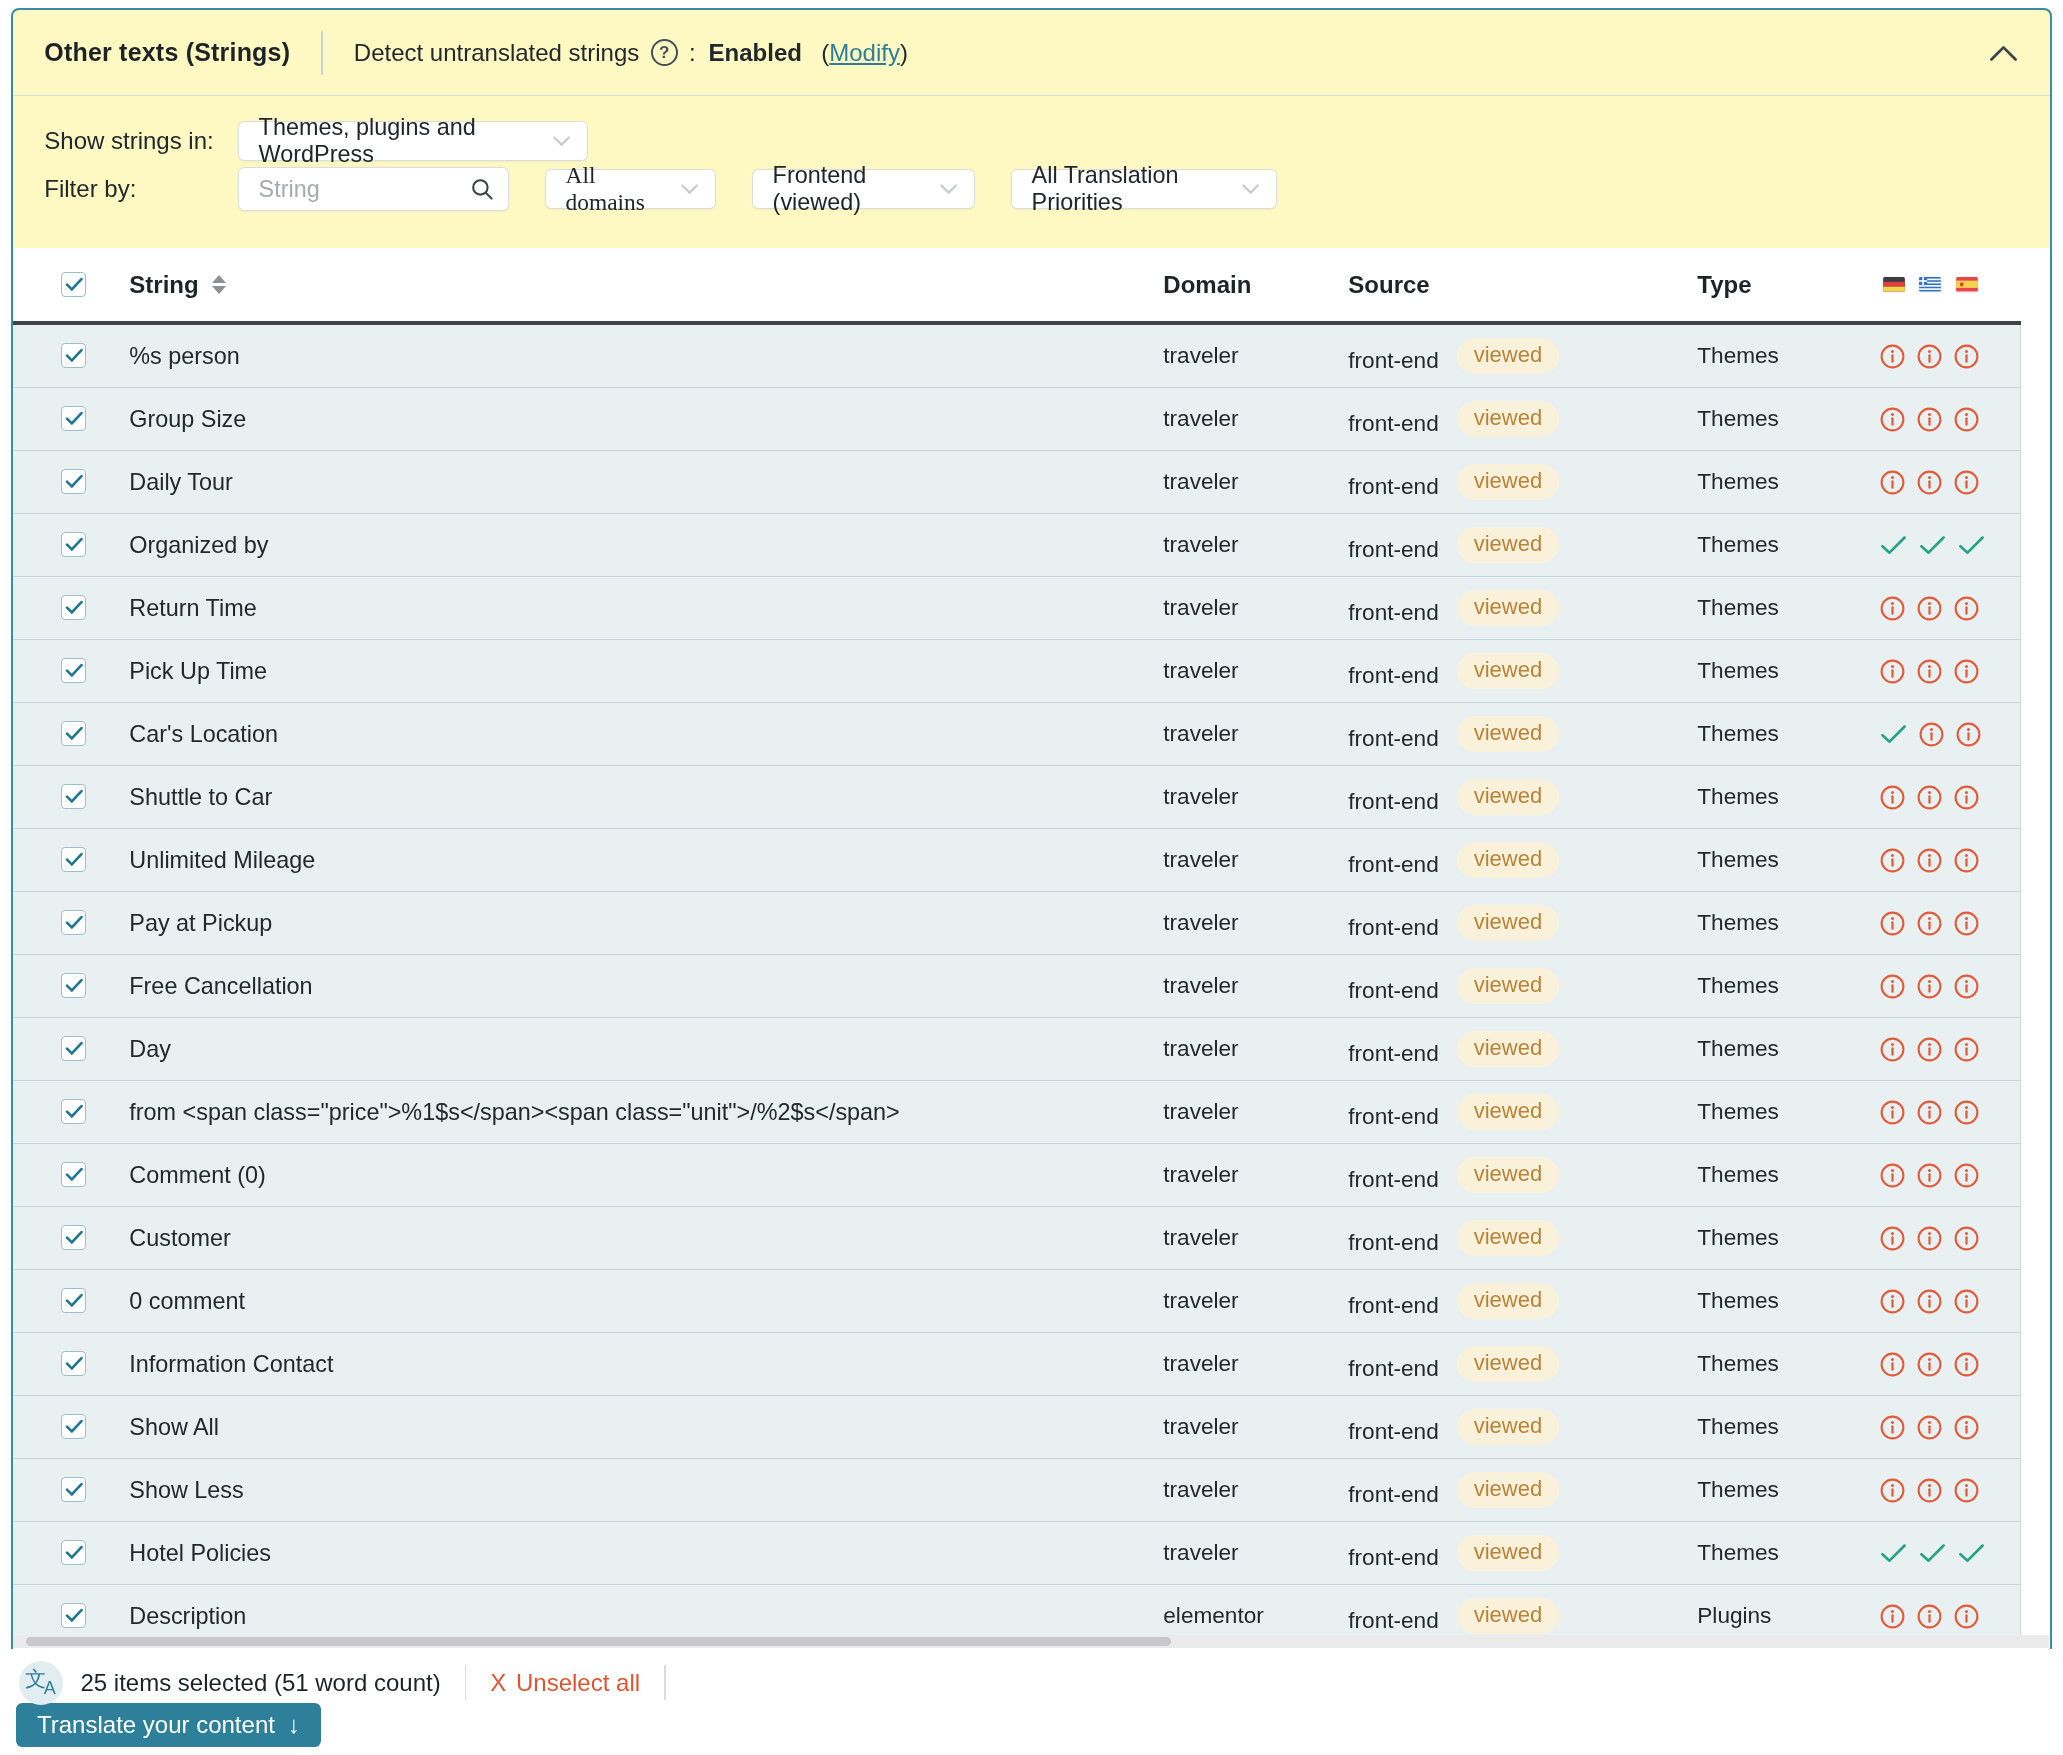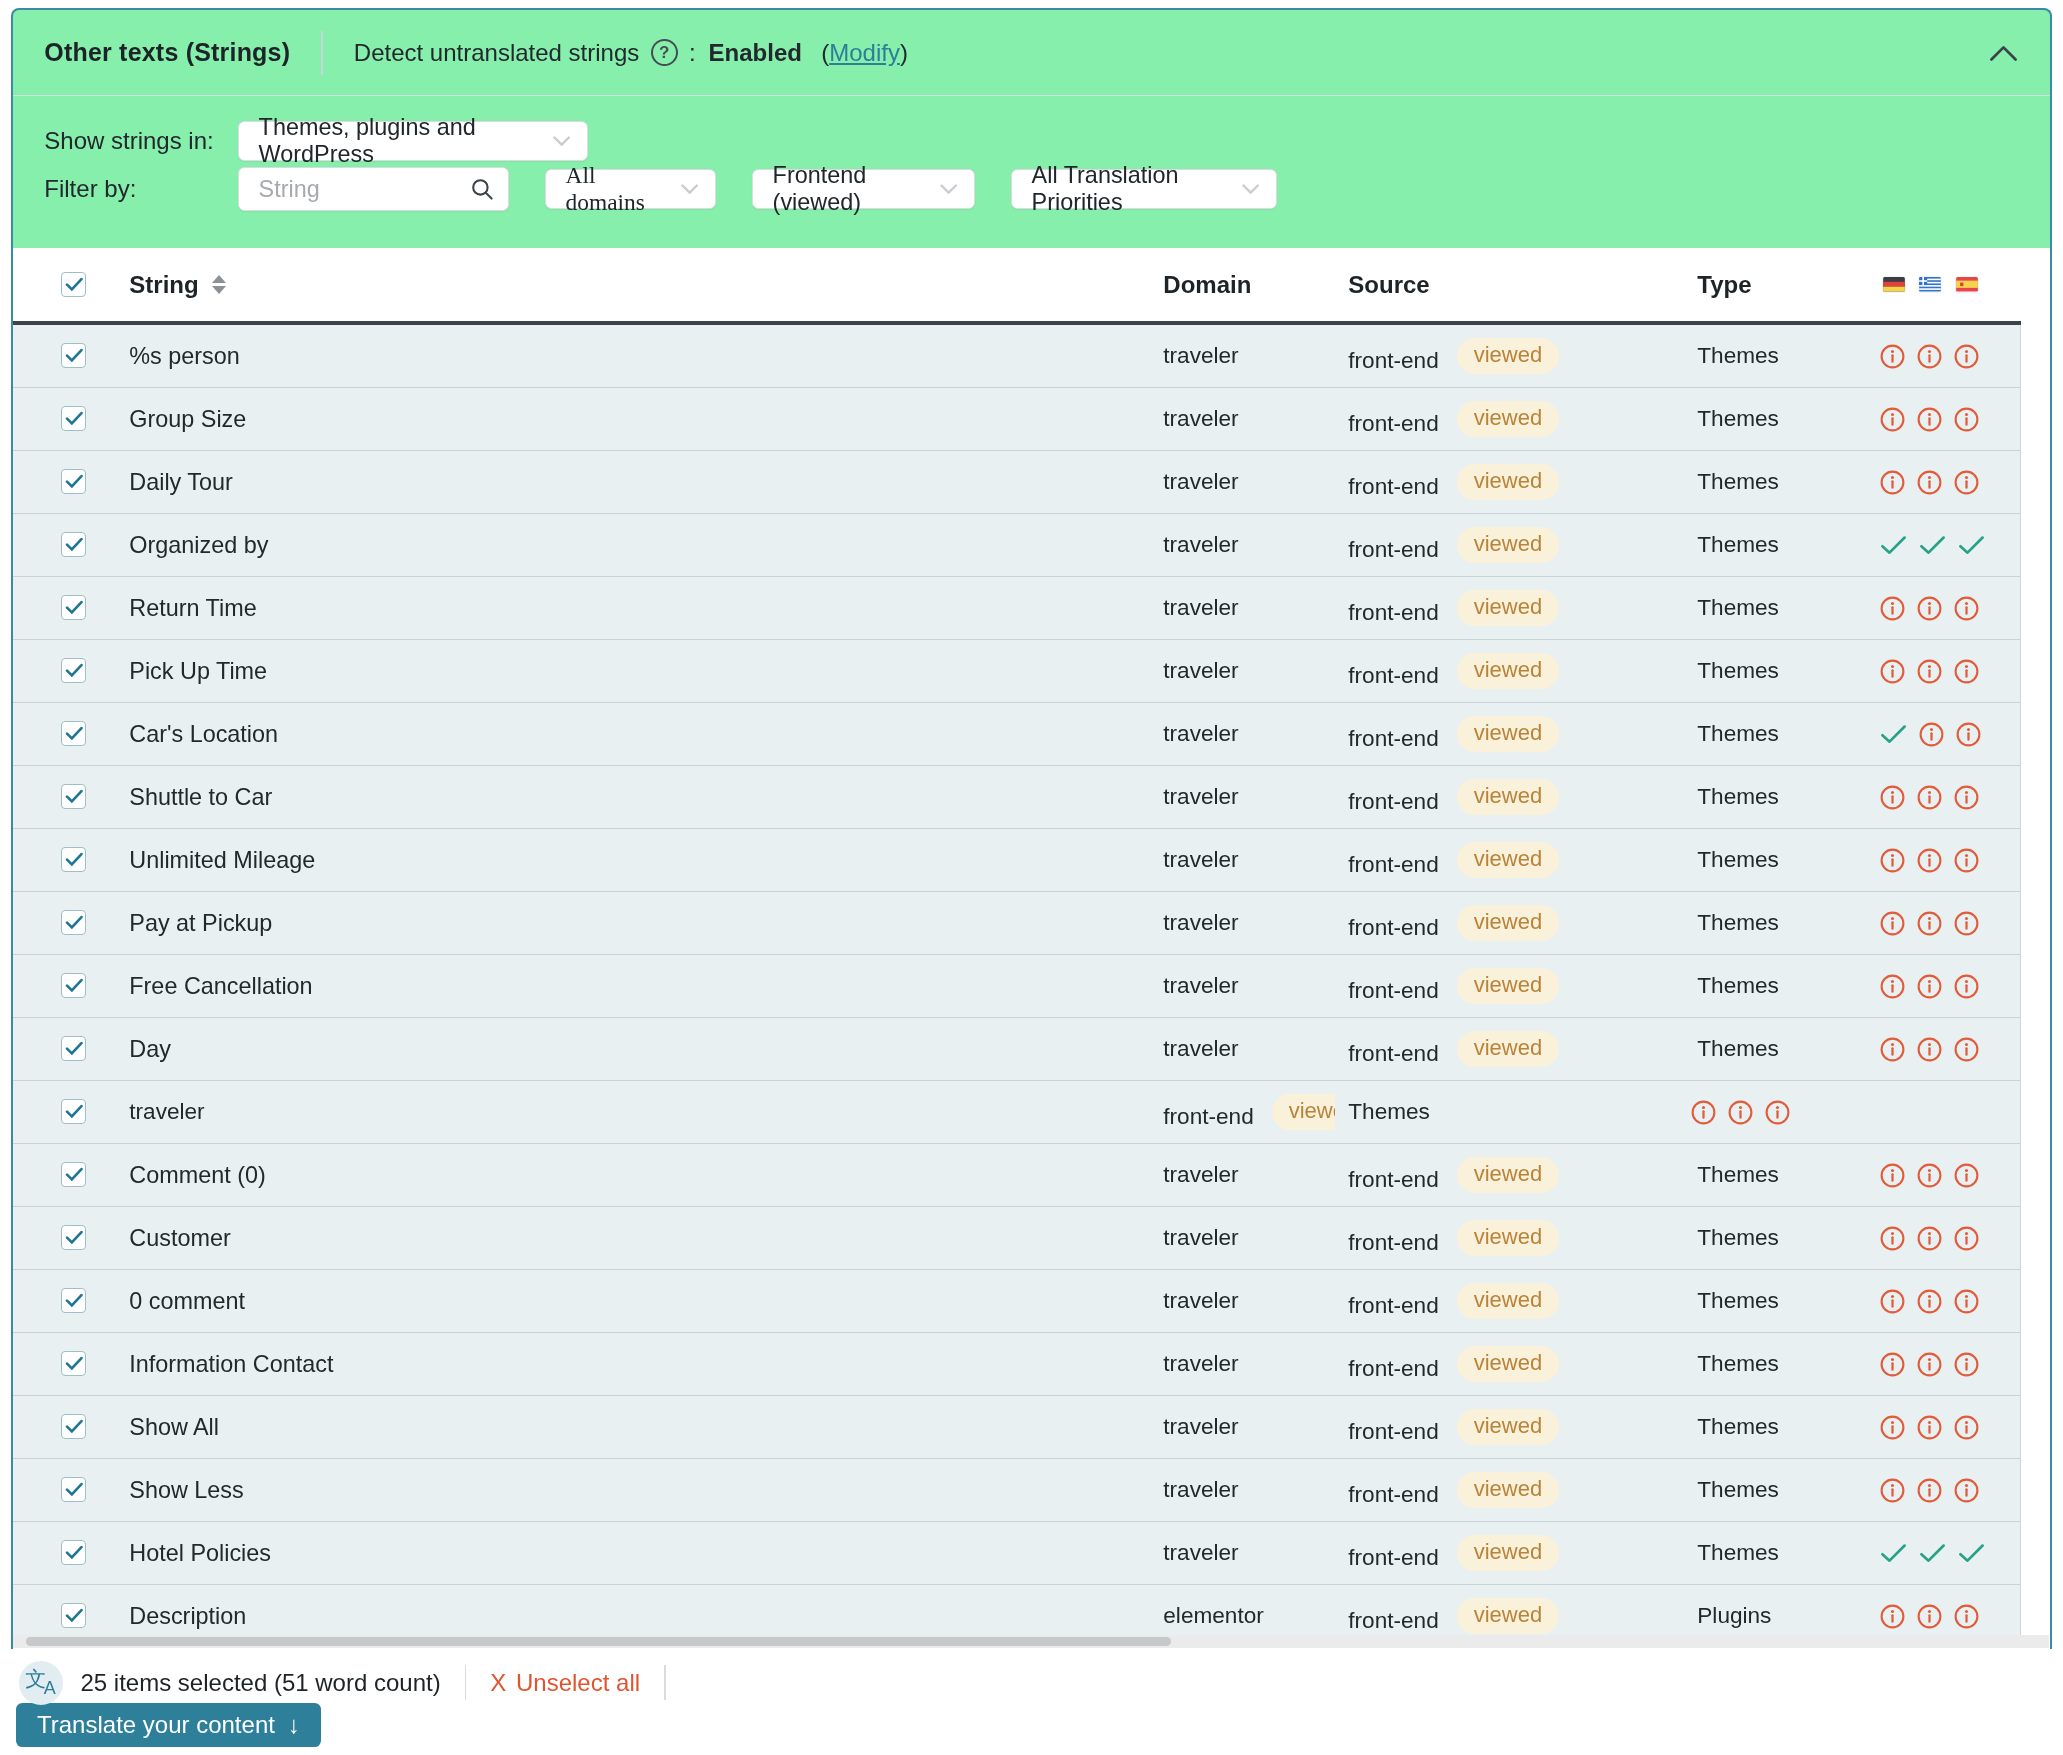--- a/index.html
+++ b/index.html
@@ -1,21 +1,21 @@
 <!DOCTYPE html>
 <html style="font-size:13px"><head>
 <meta charset="utf-8">
 <style>
   * { margin:0; padding:0; box-sizing:border-box; }
   html,body { width:2064px; height:1756px; background:#ffffff;
     font-family:"Liberation Sans", sans-serif; color:#23282d; overflow:hidden; }
 
   .panel { position:absolute; left:11.3px; top:8px; width:2041px; height:1641px;
     border:2.4px solid #3a8ba6; border-bottom:none; border-radius:8px 8px 0 0;
-    background:#86efac; overflow:hidden; display:flex; flex-direction:column; }
+    background:#fef9c3; overflow:hidden; display:flex; flex-direction:column; }
 
   
   .panel-header { height:86px; flex:0 0 86px; display:flex; align-items:center;
     padding:0 32px 0 31px; border-bottom:0.8px solid #d2e0e3; }
   .panel-title { font-size:25px; font-weight:700; color:#1d2327; letter-spacing:0.2px; }
   .vdiv { width:1.6px; height:44px; background:#c8d6d9; margin:0 31px; }
   .detect-label { font-size:24px; color:#23282d; }
   .help-icon { width:27px; height:27px; border:2px solid #474d54; border-radius:50%;
     display:inline-flex; align-items:center; justify-content:center;
     font-size:17px; font-weight:700; color:#474d54; margin:0 11.3px 0 11.3px; }
@@ -683,20 +683,21 @@
   </div>
 
   <div class="row grid">
     <div class="cell c-check">
       <span class="checkbox">
         <svg width="18.5" height="15.3" viewBox="0 0 23 19">
                 <path d="M2.5 9.5 L8.5 15.5 L20.5 2.5" fill="none" stroke="#1f7693" stroke-width="3.2" stroke-linecap="round"></path>
               </svg>
       </span>
     </div>
+    <div class="cell c-string">from &lt;span class="price"&gt;%1$s&lt;/span&gt;&lt;span class="unit"&gt;/%2$s&lt;/span&gt;</div>
     <div class="cell c-domain">traveler</div>
     <div class="cell c-source">
       <span>front-end</span>
       <span class="viewed-badge">viewed</span>
     </div>
     <div class="cell c-type">Themes</div>
     <div class="cell c-status">
             <span class="status-ico">
               <svg width="25" height="25" viewBox="0 0 31 31">
                 <circle cx="15.5" cy="15.5" r="13.5" fill="none" stroke="#e15c3b" stroke-width="2.6"></circle>

